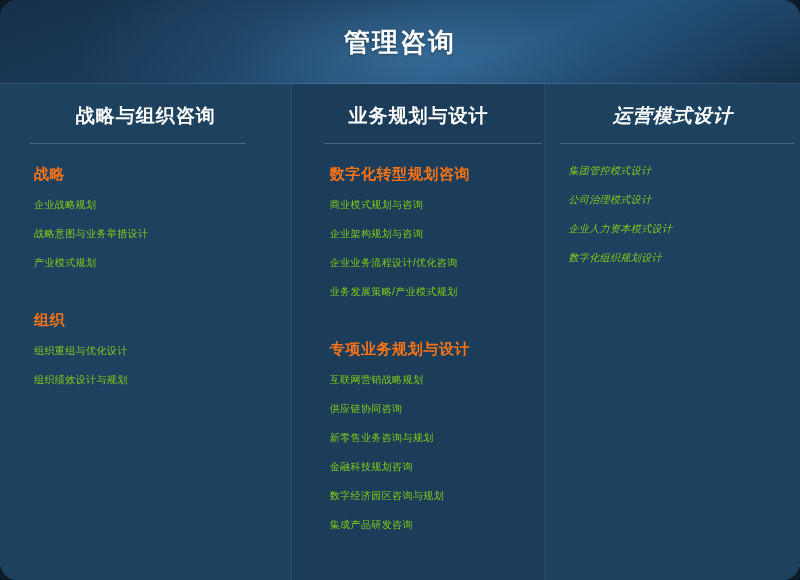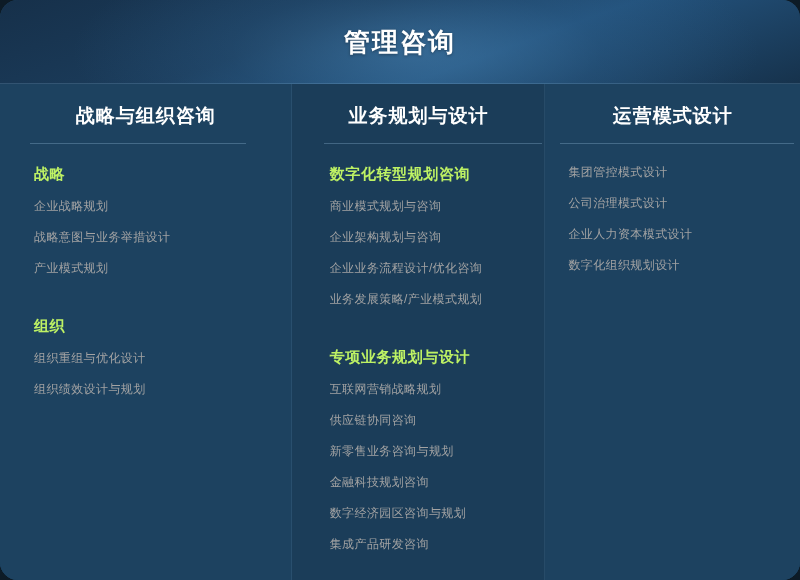--- a/index.html
+++ b/index.html
@@ -60,21 +60,21 @@
     width: 100%;
     background: #1d4260;
   }
   .col {
     position: relative;
     box-sizing: border-box;
     padding: 22px 0 0 0;
   }
   .col-1 { width: 307px; background: #1d4260; }
   .col-2 { width: 267px; background: #1b3d59; }
-  .col-3 { width: 268px; background: #1d4260; }
+  .col-3 { width: 268px; background: #1d4260; font-style: italic; }
 
   .col-1::after,
   .col-2::after {
     content: "";
     position: absolute;
     top: 0; right: 0;
     width: 1px;
     height: 100%;
     background: rgba(125,170,205,0.13);
   }
@@ -99,31 +99,31 @@
 
   .col-body { padding-top: 22px; }
   .col-1 .col-body { padding-left: 34px; }
   .col-2 .col-body { padding-left: 38px; }
   .col-3 .col-body { padding-left: 23px; }
 
   .group { margin-bottom: 44px; }
   .group:last-child { margin-bottom: 0; }
 
   .group-title {
-    color: #bef264;
+    color: #f97316;
     font-size: 15px;
     font-weight: bold;
     letter-spacing: 0.6px;
     line-height: 1;
     margin-bottom: 19px;
   }
 
   .item {
-    color: #a3a3a3;
-    font-size: 12px;
+    color: #84cc16;
+    font-size: 10px;
     line-height: 1;
     letter-spacing: 0.4px;
     margin-bottom: 19px;
   }
   .item:last-child { margin-bottom: 0; }
 </style>
 </head>
 <body>
 
 <div class="card">

